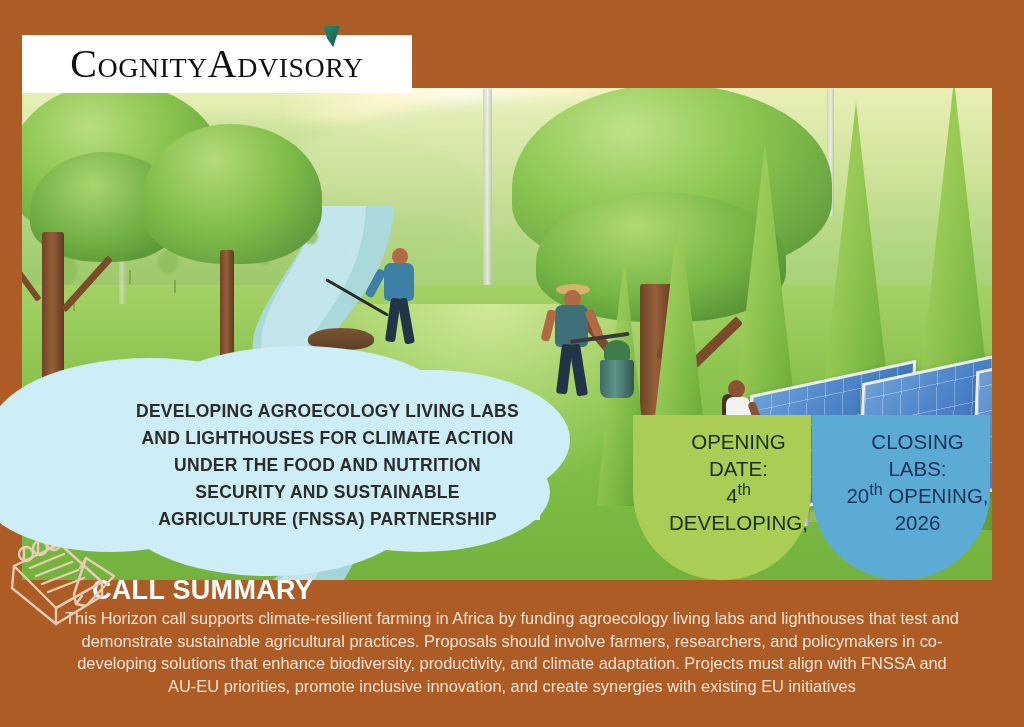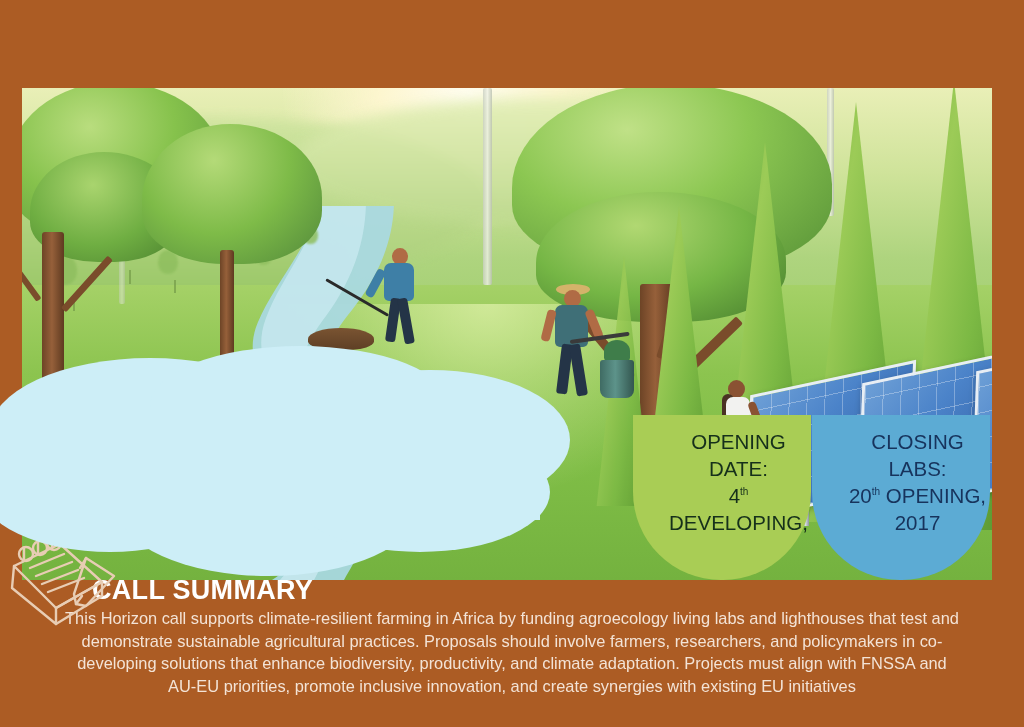--- a/index.html
+++ b/index.html
@@ -116,21 +116,21 @@
     position:absolute;top:415px;width:178px;height:165px;z-index:26;
     border-radius:0 0 88px 88px;
     display:flex;align-items:flex-start;justify-content:center;
     padding-top:13px;box-sizing:border-box;
   }
   .badge .inner{
     width:100%;text-align:center;font-size:20.5px;line-height:27px;margin-left:33px;
   }
   #badge-open{left:633px;background:#a9cd55;color:#16301b;}
   #badge-close{left:812px;background:#5cabd4;color:#17335c;}
-  .badge sup{font-size:10px;vertical-align:super;line-height:0;}
+  .badge sup{font-size:16px;vertical-align:super;line-height:0;}
 
   
   .summary{position:absolute;left:0;top:566px;width:1024px;height:161px;z-index:20;}
   .summary-title{
     position:absolute;left:92px;top:9px;color:#ffffff;font-weight:bold;
     font-size:27px;letter-spacing:.3px;
   }
   .summary-body{
     position:absolute;left:62px;top:41px;width:900px;text-align:center;
     color:#f3e3d6;font-size:16.4px;line-height:22.5px;
@@ -270,47 +270,56 @@
           <circle cx="28" cy="102" r="8" fill="#d69520" stroke="#8c5d16" stroke-width="2"></circle>
           <path d="M2,118 L34,128 L40,158 L4,150 Z" fill="#7d8a8d" stroke="#4d585b" stroke-width="2"></path>
           <rect x="40" y="100" width="150" height="30" rx="12" fill="#3a3a3a"></rect>
           <rect x="52" y="104" width="126" height="22" rx="10" fill="#5a5a5a"></rect>
         </g>
       </svg>
     </div>
 
   </div>
 
+  <div class="logo-box">
+    <div class="logo-text">CognityAdvisory</div>
+    <span class="logo-leaf"></span>
+  </div>
 
   <div class="bubble-wrap">
     <svg viewBox="0 0 600 250" preserveAspectRatio="none" aria-hidden="true">
       <g fill="#cdeef7">
         <ellipse cx="150" cy="92" rx="160" ry="74"></ellipse>
         <ellipse cx="300" cy="66" rx="150" ry="60"></ellipse>
         <ellipse cx="430" cy="100" rx="140" ry="70"></ellipse>
         <ellipse cx="110" cy="150" rx="130" ry="62"></ellipse>
         <ellipse cx="268" cy="168" rx="150" ry="68"></ellipse>
         <ellipse cx="420" cy="152" rx="130" ry="60"></ellipse>
         <rect x="20" y="70" width="520" height="110"></rect>
       </g>
     </svg>
+    <div class="bubble-text">DEVELOPING AGROECOLOGY LIVING LABS
+AND LIGHTHOUSES FOR CLIMATE ACTION
+UNDER THE FOOD  AND NUTRITION
+SECURITY AND SUSTAINABLE
+AGRICULTURE (FNSSA) PARTNERSHIP</div>
   </div>
 
   <div class="badge" id="badge-open">
     <div class="inner">
       <div>OPENING DATE:</div>
       <div><span>4</span><sup>th</sup><span> DEVELOPING,</span></div>
     </div>
   </div>
 
   <div class="badge" id="badge-close">
     <div class="inner">
       <div>CLOSING LABS:</div>
       <div><span>20</span><sup>th</sup><span> OPENING,</span></div>
-      <div>2017</div>
+      <div>2026</div>
     </div>
   </div>
 
   <div class="summary">
 
     <div class="notepad">
       <svg viewBox="0 0 118 104" width="118" height="104">
         <g fill="none" stroke="#e8cdb4" stroke-width="2.4" stroke-linecap="round" stroke-linejoin="round">
           <path d="M12,34 L58,12 L100,50 L54,76 Z"></path>
           <path d="M54,76 L54,92 L10,56 L12,34"></path>

